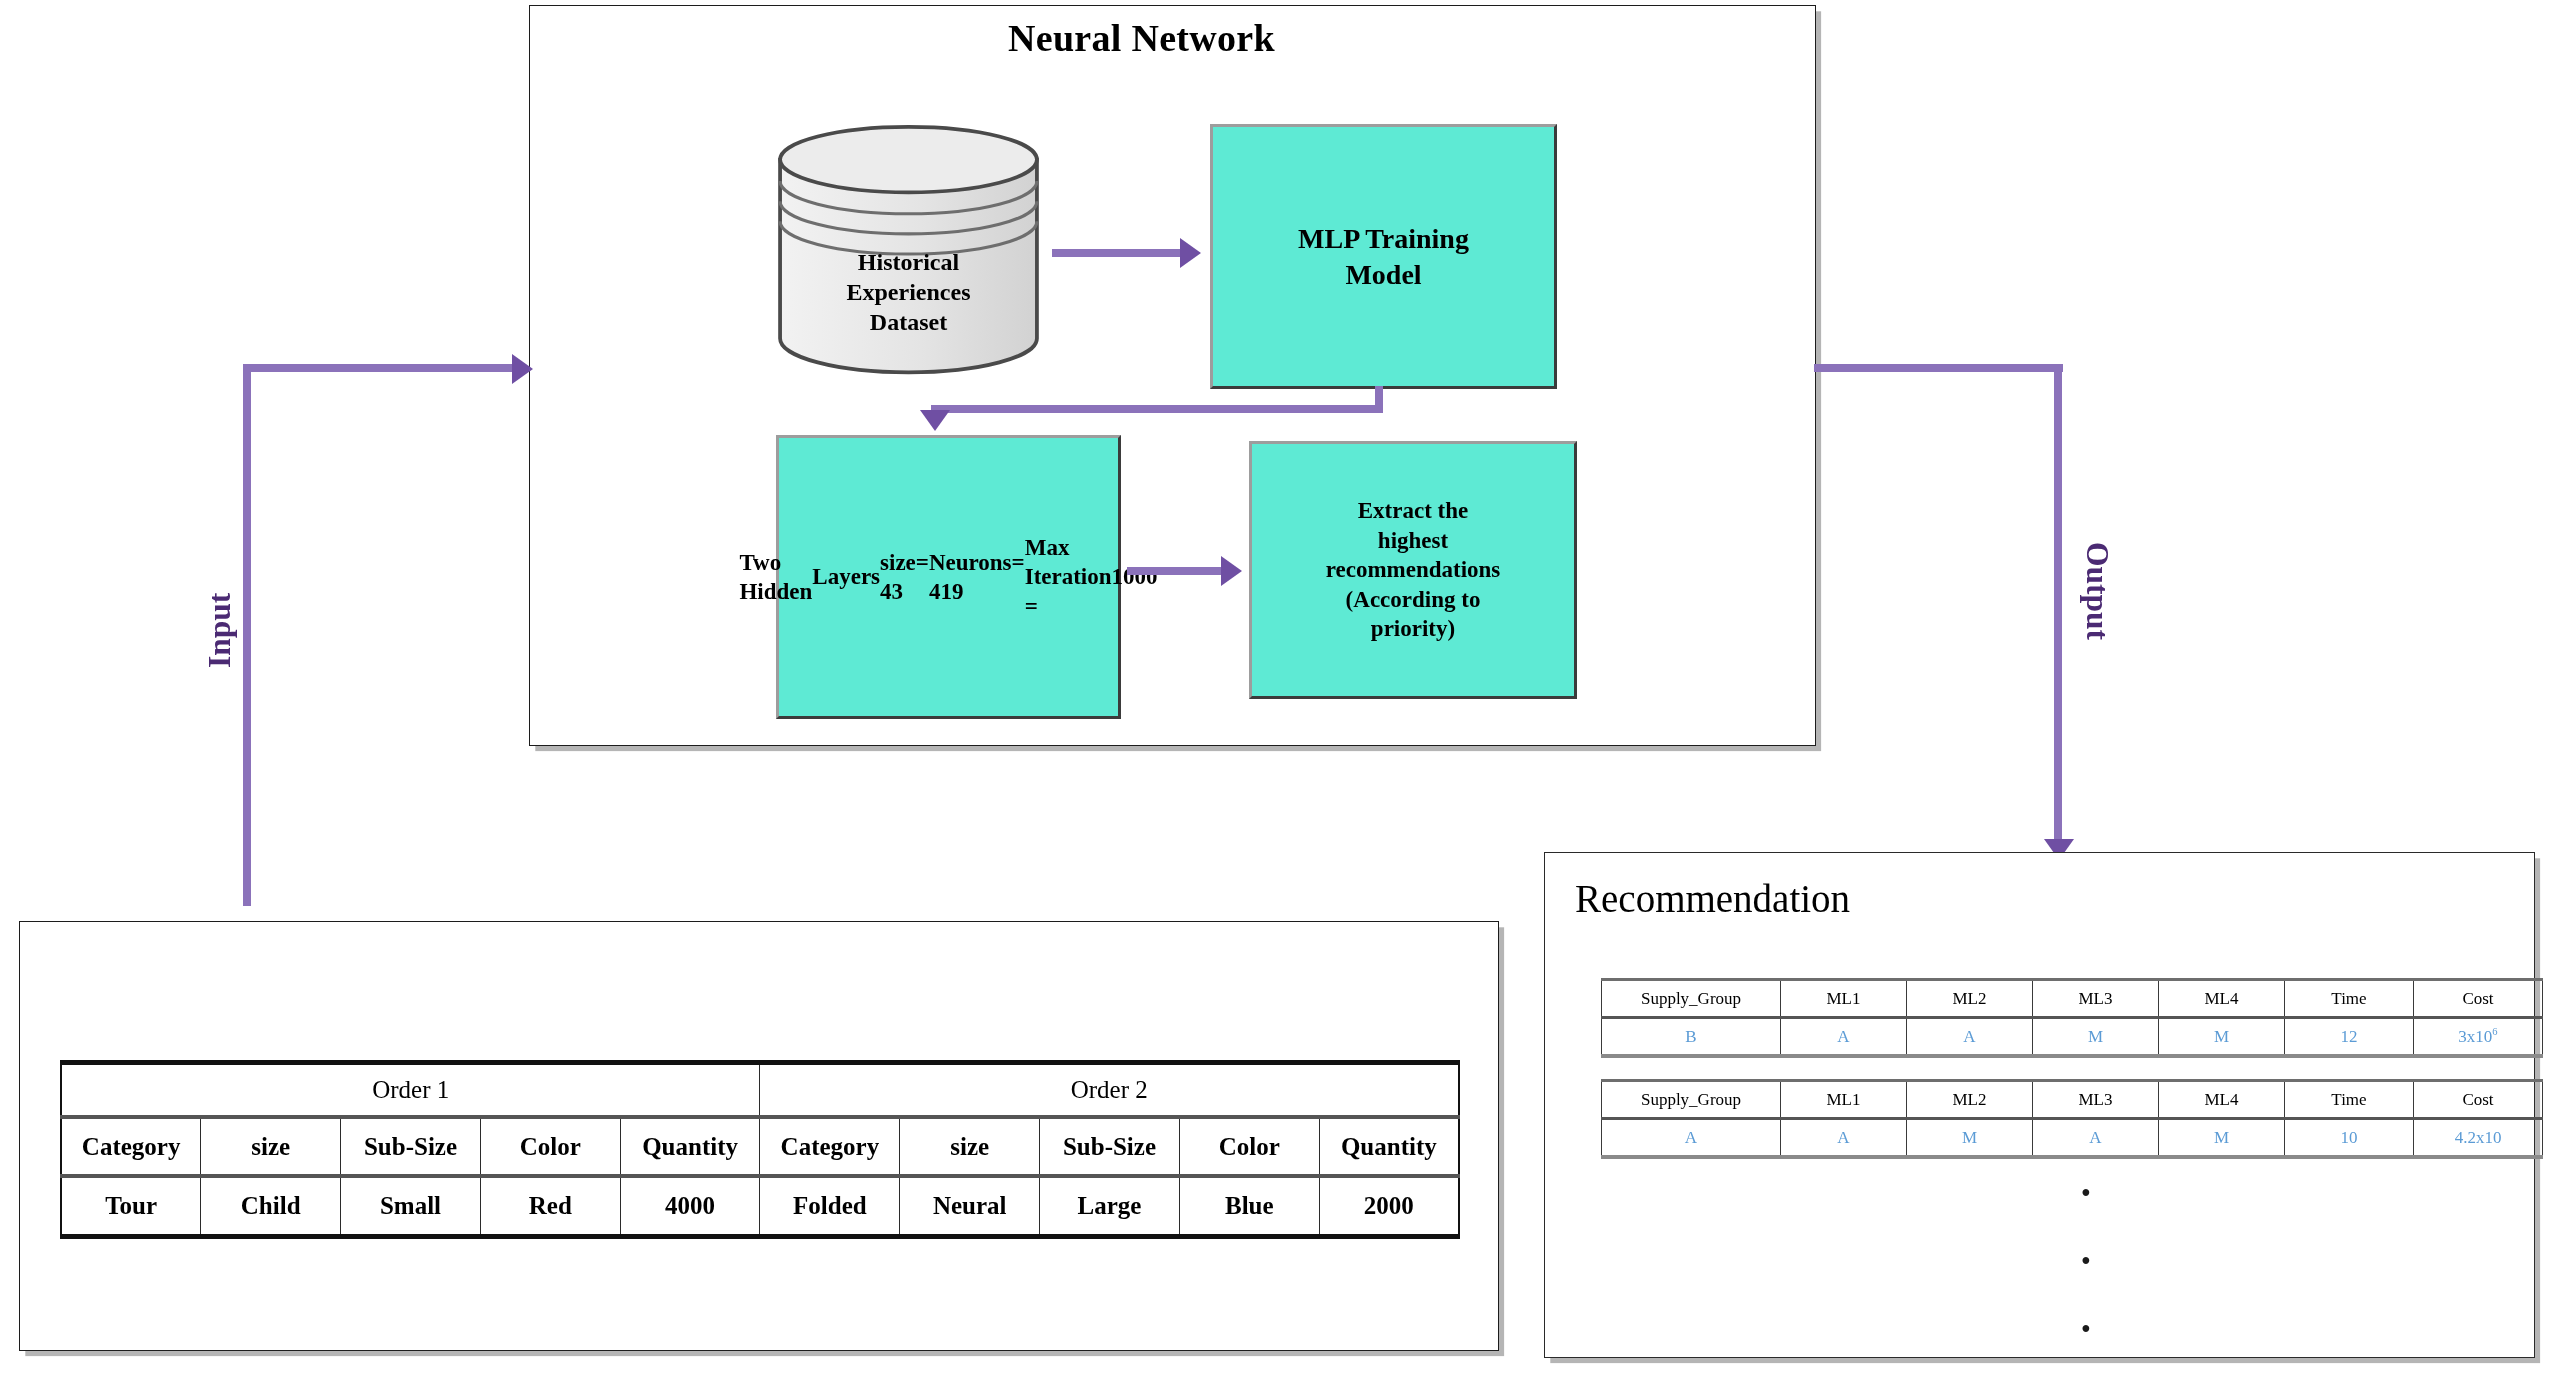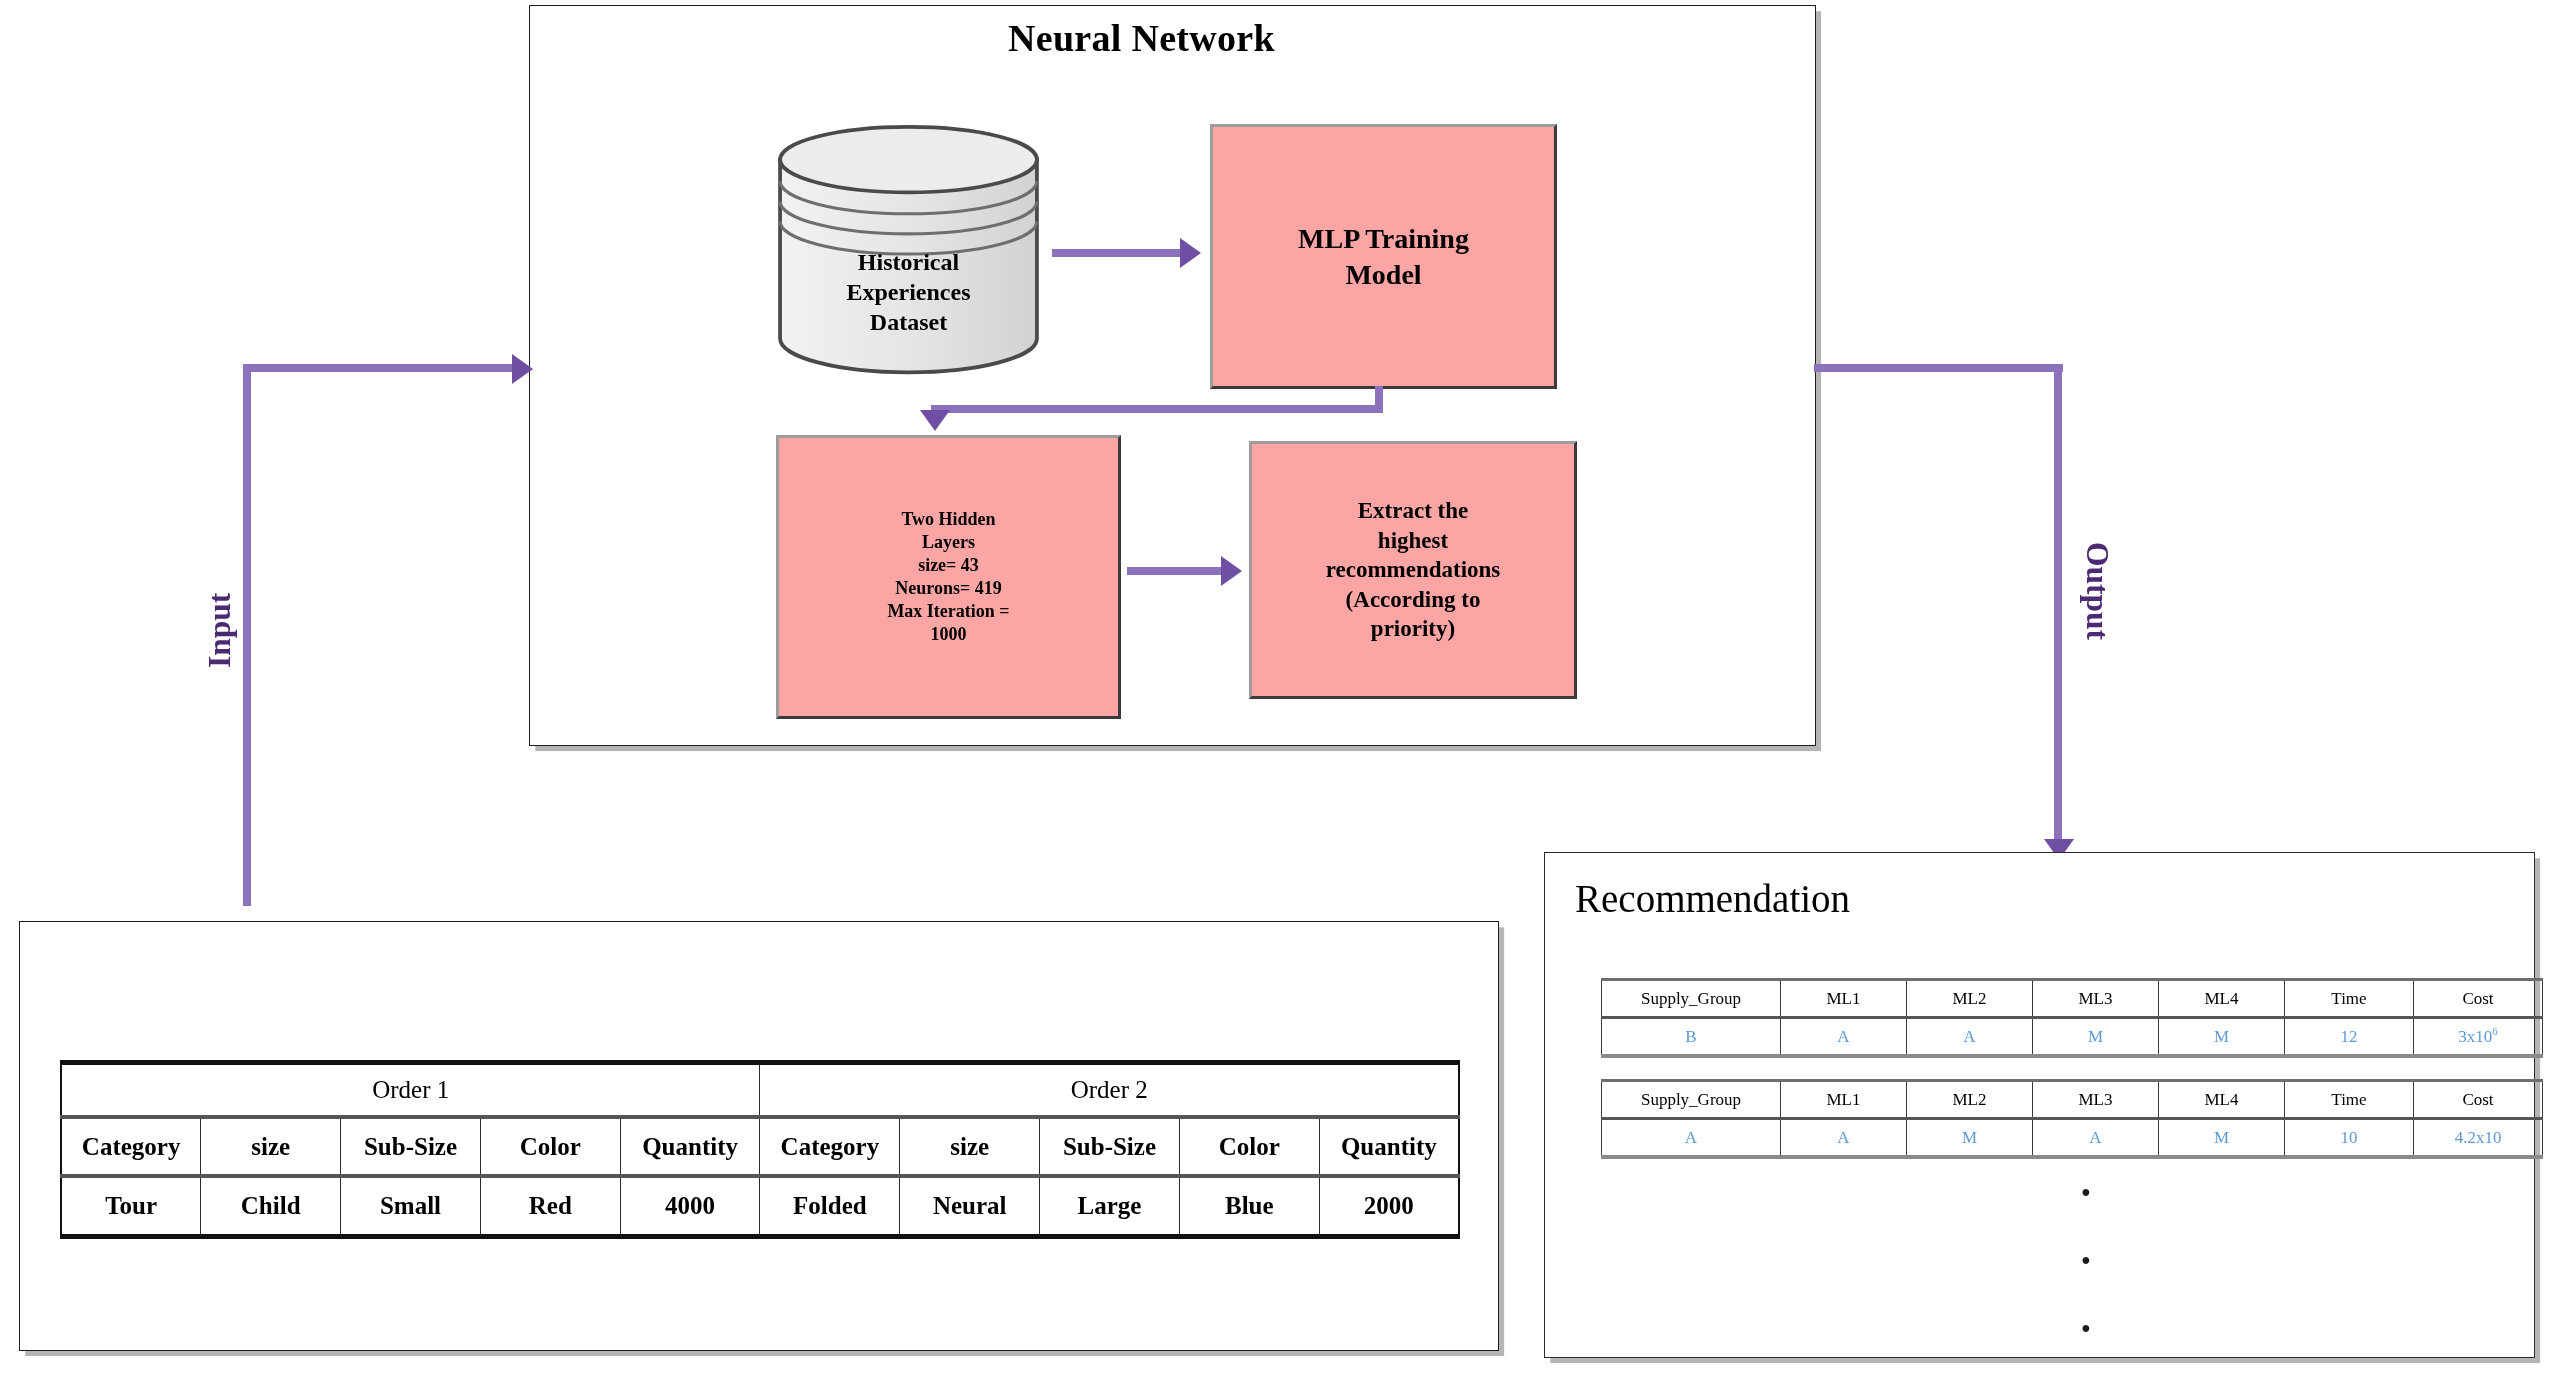--- a/index.html
+++ b/index.html
@@ -7,21 +7,21 @@
   #stage{position:relative;width:2576px;height:1382px;background:#fff;overflow:hidden;}
 
   
   .panel{position:absolute;background:#ffffff;border:1.9px solid #1c1c1c;
          box-shadow:5.7px 5.7px 0 -0.6px rgba(120,120,120,.55);}
   .panel.thin{border:1.9px solid #2a2a2a;}
 
   .panel-title{position:absolute;font-weight:bold;color:#000;white-space:nowrap;}
 
   
-  .pbox{position:absolute;background:#fca5a5;
+  .pbox{position:absolute;background:#5eead4;
         border-top:3.2px solid #9d9d9d;border-left:3.2px solid #9d9d9d;
         border-right:3.2px solid #3b3b3b;border-bottom:3.2px solid #3b3b3b;
         display:flex;align-items:center;justify-content:center;text-align:left;
         font-weight:bold;color:#000;line-height:1.28;box-sizing:border-box;}
 
   
   .cyl{position:absolute;}
   .cyl .lbl{position:absolute;left:0;right:0;text-align:center;font-weight:bold;
             color:#000;line-height:1.3;}
 
@@ -90,21 +90,21 @@
 
   <div class="pbox" style="left:1210px;top:124px;width:347px;height:265px;font-size:28px;flex-direction:column;">
     <span>MLP Training</span>
     <span>Model</span>
   </div>
 
   <div class="ln" style="left:1375px;top:386px;width:7.6px;height:26.5px;"></div>
   <div class="ln" style="left:931px;top:405px;width:451px;height:7.6px;"></div>
   <div class="arw d" style="left:920px;top:410px;"></div>
 
-  <div class="pbox" style="left:776px;top:435px;width:345px;height:284px;font-size:18px;flex-direction:column;">
+  <div class="pbox" style="left:776px;top:435px;width:345px;height:284px;font-size:23px;flex-direction:row;">
     <span>Two Hidden</span>
     <span>Layers</span>
     <span>size= 43</span>
     <span>Neurons= 419</span>
     <span>Max Iteration =</span>
     <span>1000</span>
   </div>
 
   <div class="ln" style="left:1127px;top:567px;width:96px;height:7.6px;"></div>
   <div class="arw r" style="left:1221px;top:556px;"></div>

